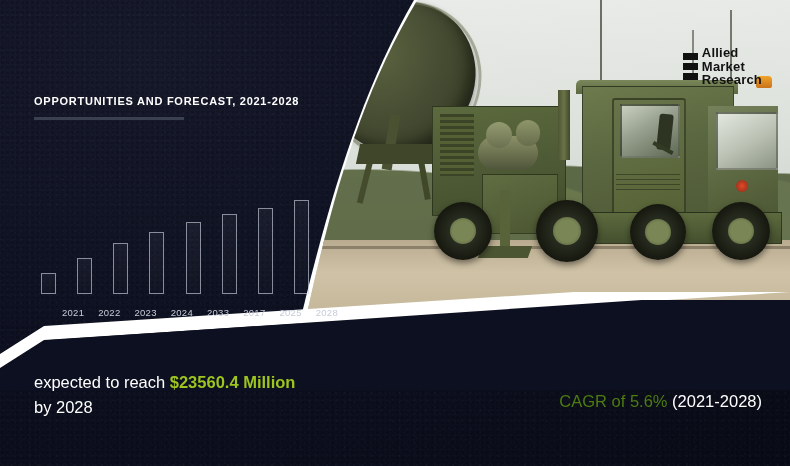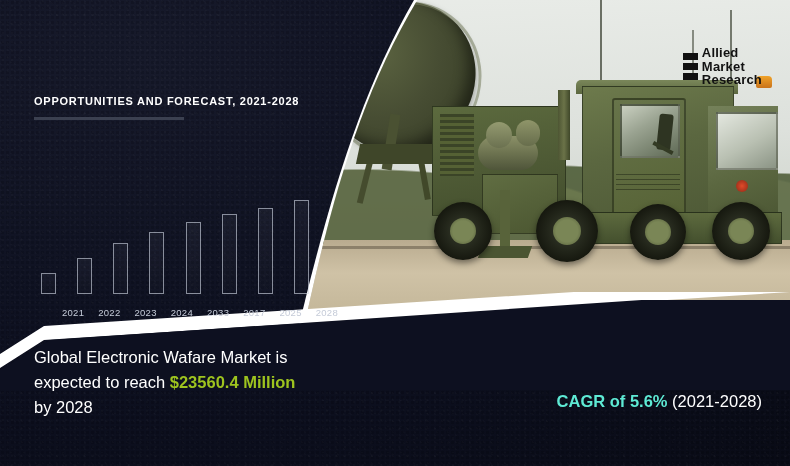--- a/index.html
+++ b/index.html
@@ -278,21 +278,21 @@
   #callout-left{
     position:absolute;left:34px;top:345px;width:320px;
     font-size:16.5px;line-height:1.5;color:#ffffff;font-weight:300;
   }
   #callout-left .hl{color:#9ec41f;font-weight:bold;}
   #callout-right{
     position:absolute;right:28px;top:366px;width:250px;
     text-align:right;
     font-size:16.5px;line-height:1.45;color:#ffffff;font-weight:300;
   }
-  #callout-right .hl{color:#5eead4;font-weight:bold;}
+  #callout-right .hl{color:#4d7c0f;font-weight:normal;}
   .nowrap{white-space:nowrap;}
 </style>
 </head>
 <body>
 
 <div id="infographic">
 
   <div id="bg"></div>
   <div id="bg-noise"></div>
 
@@ -401,21 +401,20 @@
         <div class="bar-label">2023</div>
         <div class="bar-label">2024</div>
         <div class="bar-label">2033</div>
         <div class="bar-label">2017</div>
         <div class="bar-label">2025</div>
         <div class="bar-label">2028</div>
       </div>
   </div>
 
   <div id="callout-left">
-    <span>Global Electronic Wafare Market is</span>
     <br>
     <span>expected to reach</span>
     <span class="hl nowrap">$23560.4 Million</span>
     <br>
     <span>by 2028</span>
   </div>
 
   <div id="callout-right">
     <br>
     <span class="hl nowrap">CAGR of 5.6%</span>

